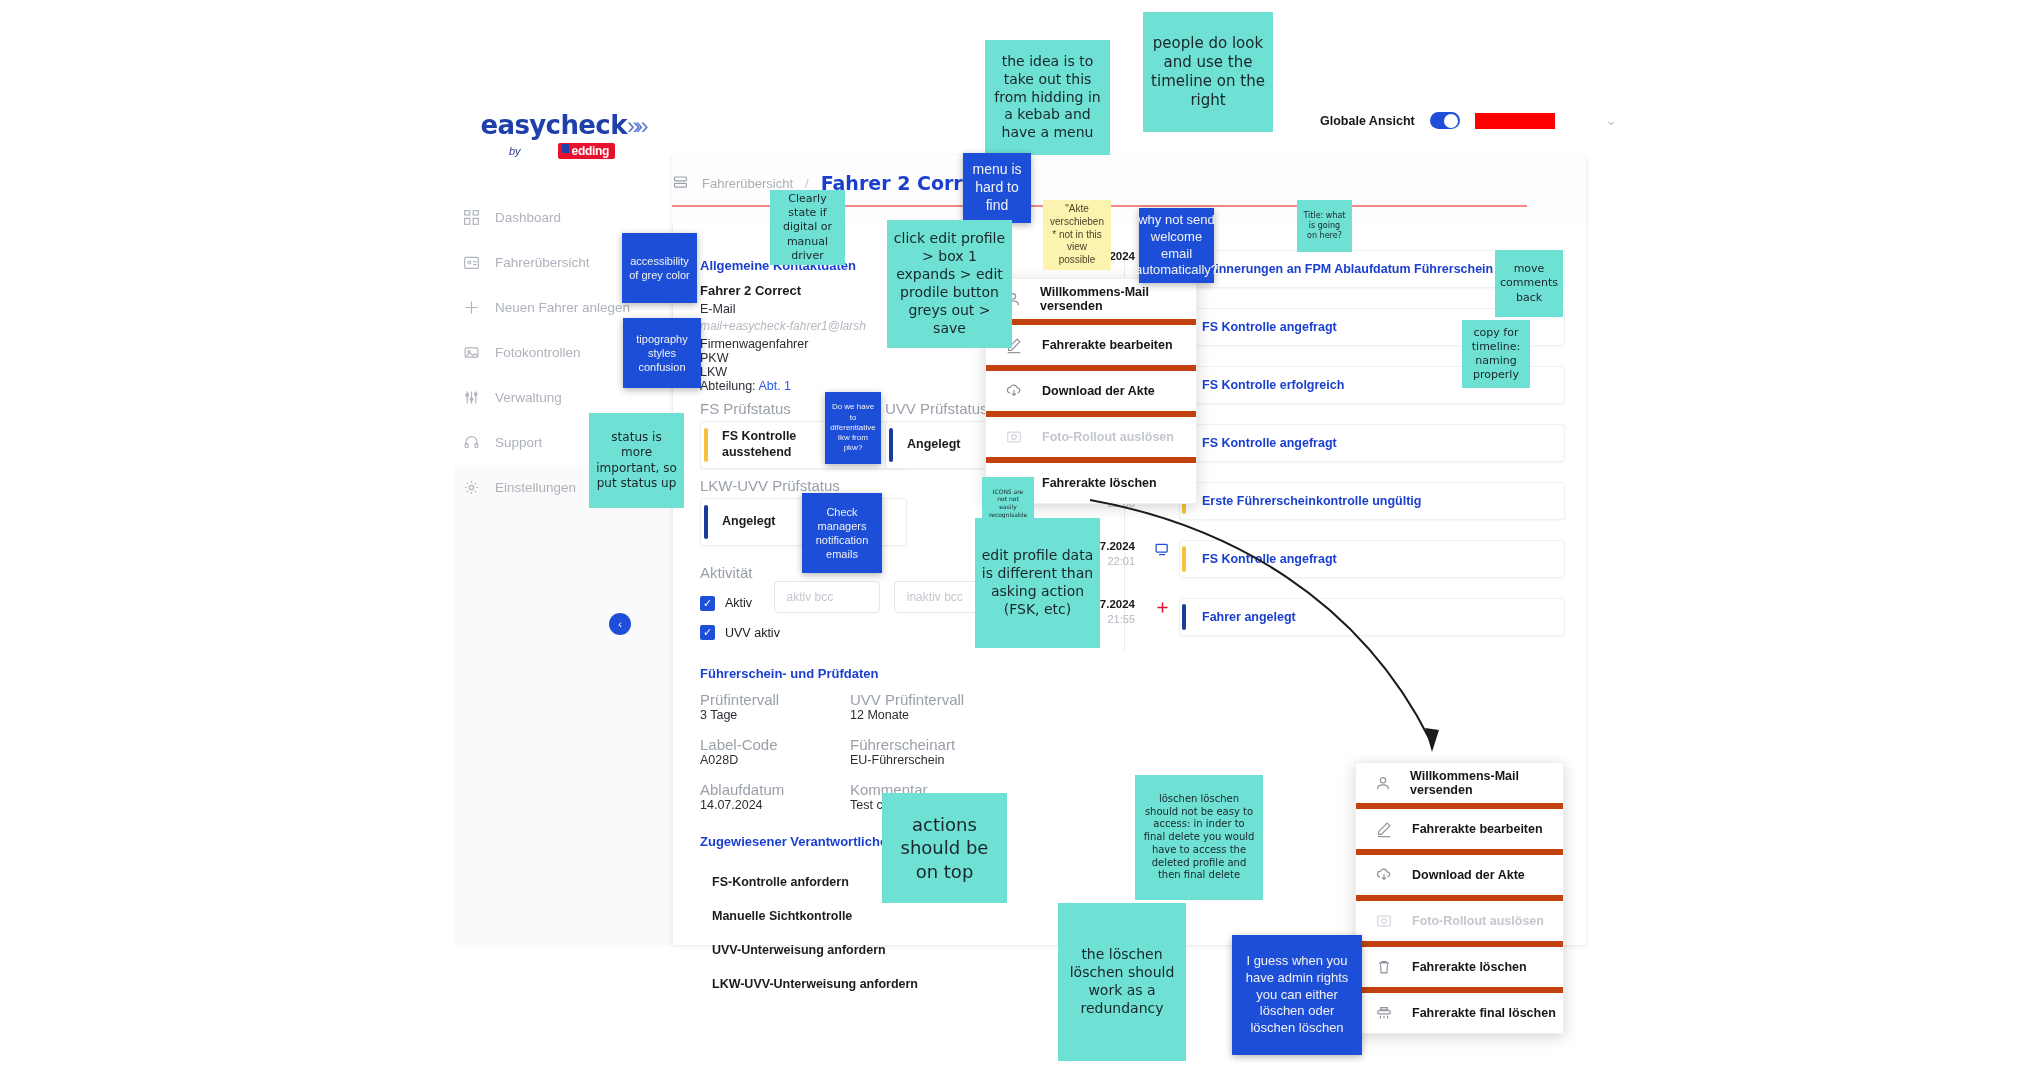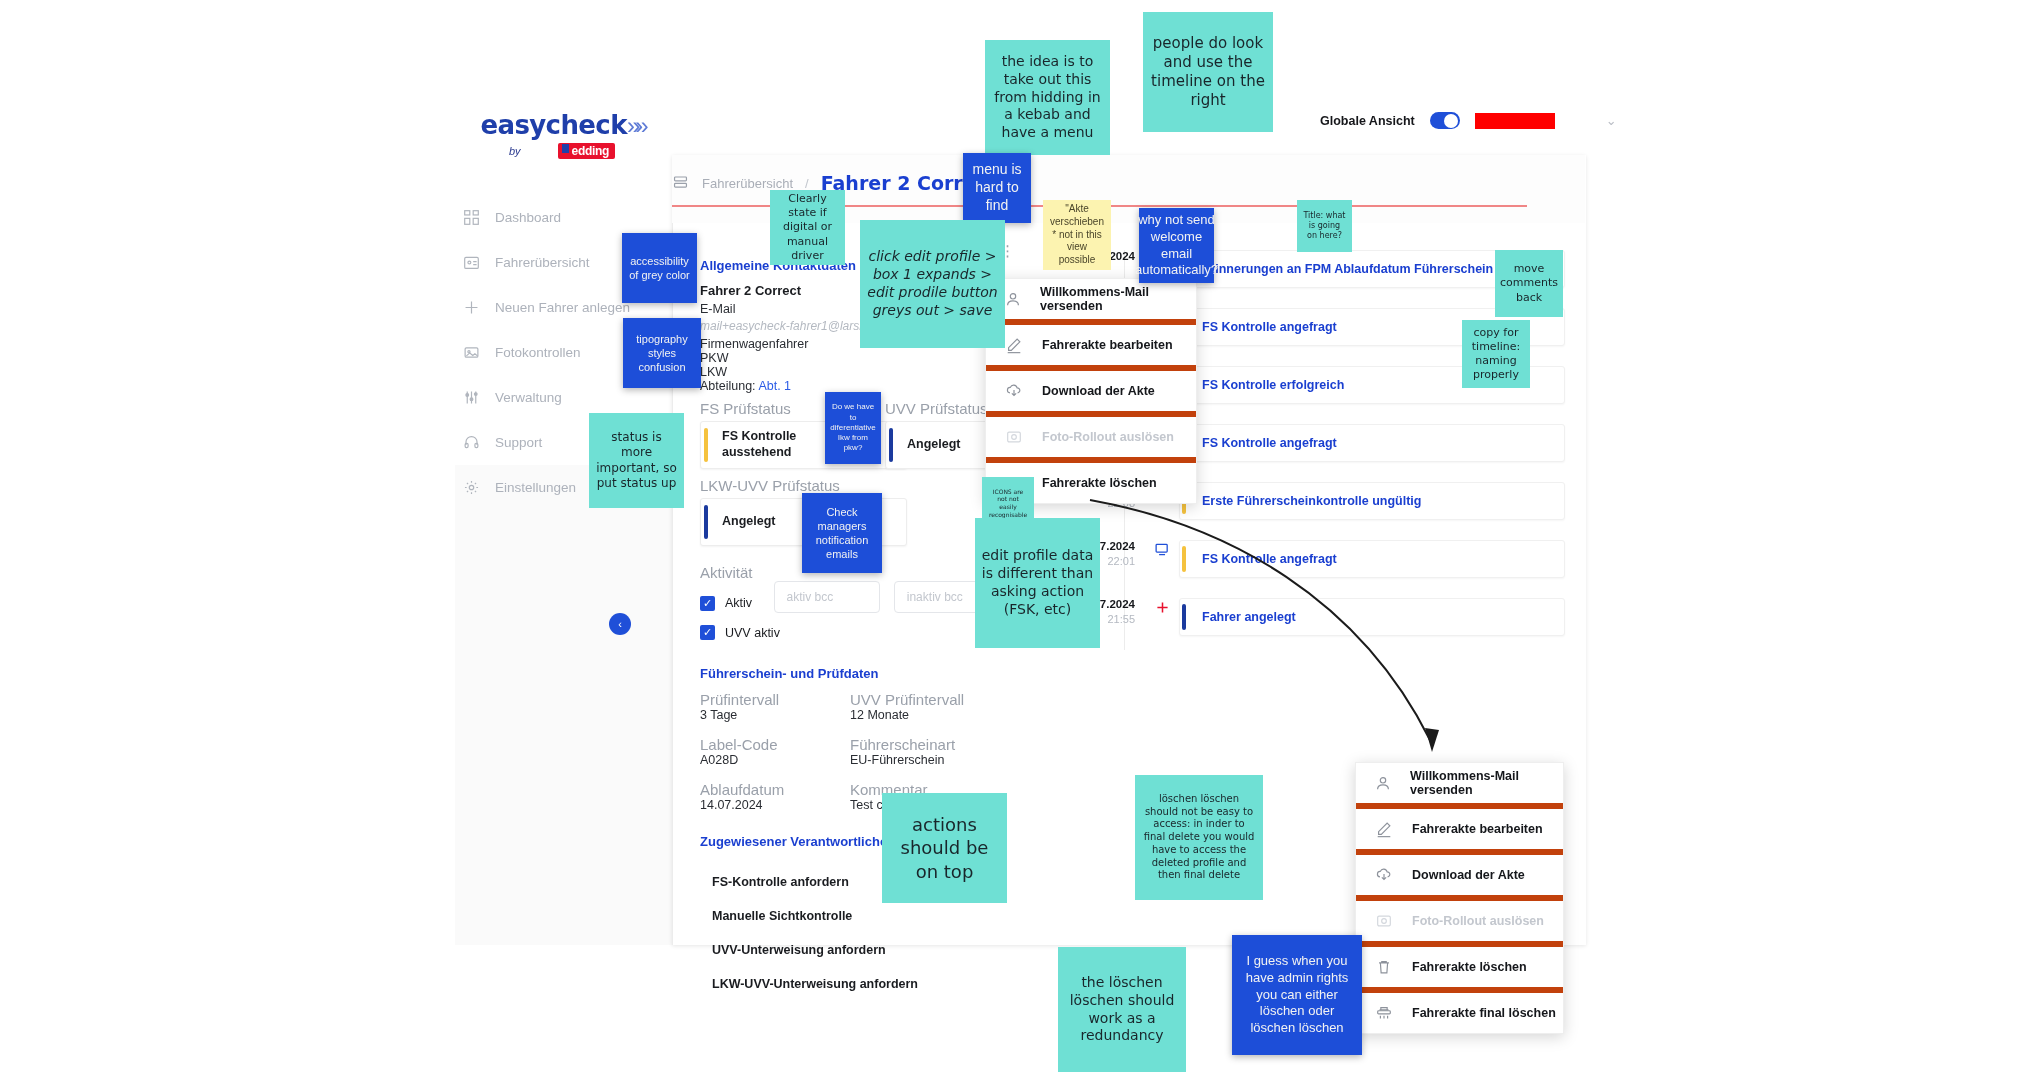--- a/index.html
+++ b/index.html
@@ -560,21 +560,21 @@
       </div>
       <div class="note dark" style="left: 1139px; top: 208px; width: 75px; height: 75px; font-size: 13px;">
         <span>why not send welcome email automatically?</span>
       </div>
       <div class="note teal" style="left: 1297px; top: 200px; width: 55px; height: 52px; font-size: 8px;">
         <span>Title: what is going on here?</span>
       </div>
       <div class="note teal" style="left: 770px; top: 190px; width: 75px; height: 75px; font-size: 11px;">
         <span>Clearly state if digital or manual driver</span>
       </div>
-      <div class="note teal" style="left: 860px; top: 220px; width: 145px; height: 128px; font-size: 14px; font-style: italic;">
+      <div class="note teal" style="left: 887px; top: 220px; width: 125px; height: 128px; font-size: 14px;">
         <span>click edit profile &gt; box 1 expands &gt; edit prodile button greys out &gt; save</span>
       </div>
       <div class="note dark" style="left: 622px; top: 233px; width: 75px; height: 70px; font-size: 11px;">
         <span>accessibility of grey color</span>
       </div>
       <div class="note dark" style="left: 623px; top: 318px; width: 78px; height: 70px; font-size: 11px;">
         <span>tipography styles confusion</span>
       </div>
       <div class="note teal" style="left: 1495px; top: 250px; width: 68px; height: 67px; font-size: 11px;">
         <span>move comments back</span>
@@ -596,21 +596,21 @@
       </div>
       <div class="note teal" style="left: 975px; top: 518px; width: 125px; height: 130px; font-size: 14px;">
         <span>edit profile data is different than asking action (FSK, etc)</span>
       </div>
       <div class="note teal" style="left: 882px; top: 793px; width: 125px; height: 110px; font-size: 18px;">
         <span>actions should be on top</span>
       </div>
       <div class="note teal" style="left: 1135px; top: 775px; width: 128px; height: 125px; font-size: 10px;">
         <span>löschen löschen should not be easy to access: in inder to final delete you would have to access the deleted profile and then final delete</span>
       </div>
-      <div class="note teal" style="left: 1058px; top: 903px; width: 128px; height: 125px; font-size: 14px; margin-top: 44px;">
+      <div class="note teal" style="left: 1058px; top: 903px; width: 128px; height: 158px; font-size: 14px;">
         <span>the löschen löschen should work as a redundancy</span>
       </div>
       <div class="note dark" style="left: 1232px; top: 935px; width: 130px; height: 120px; font-size: 13px;">
         <span>I guess when you have admin rights you can either löschen oder löschen löschen</span>
       </div>
     </div>
 
 </div>
 
 </body></html>

